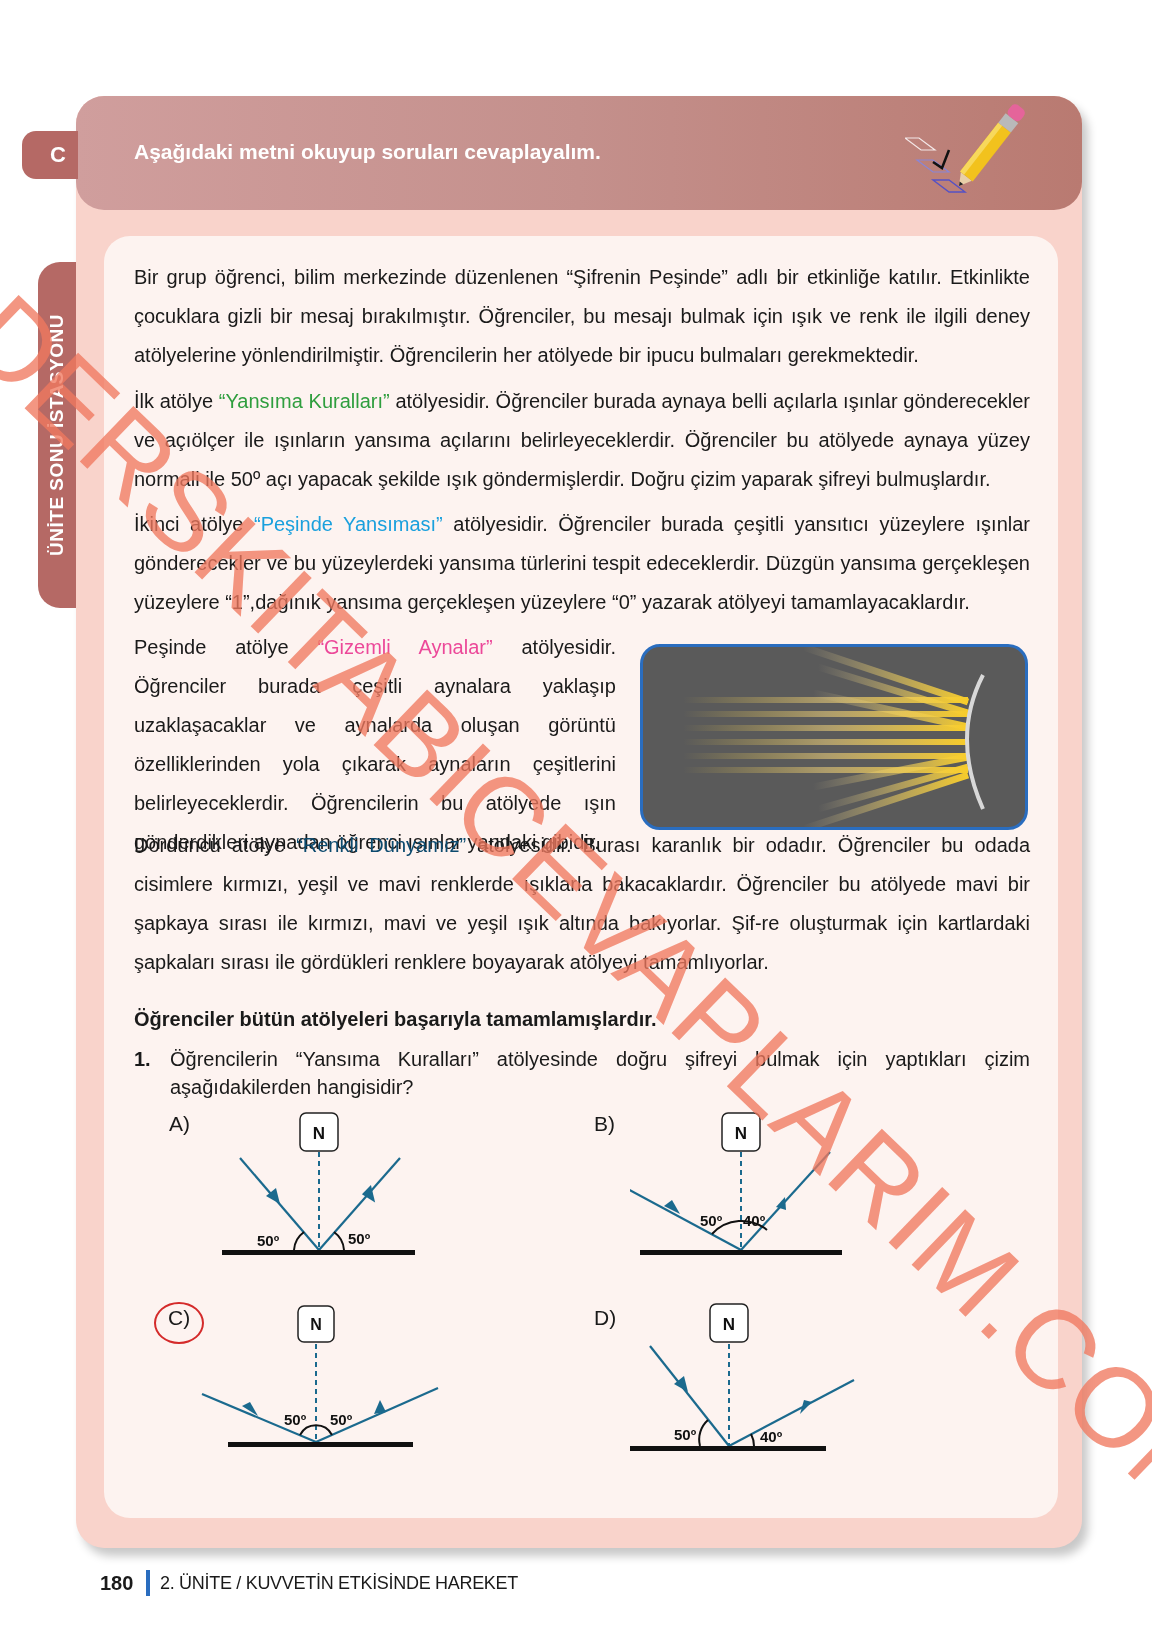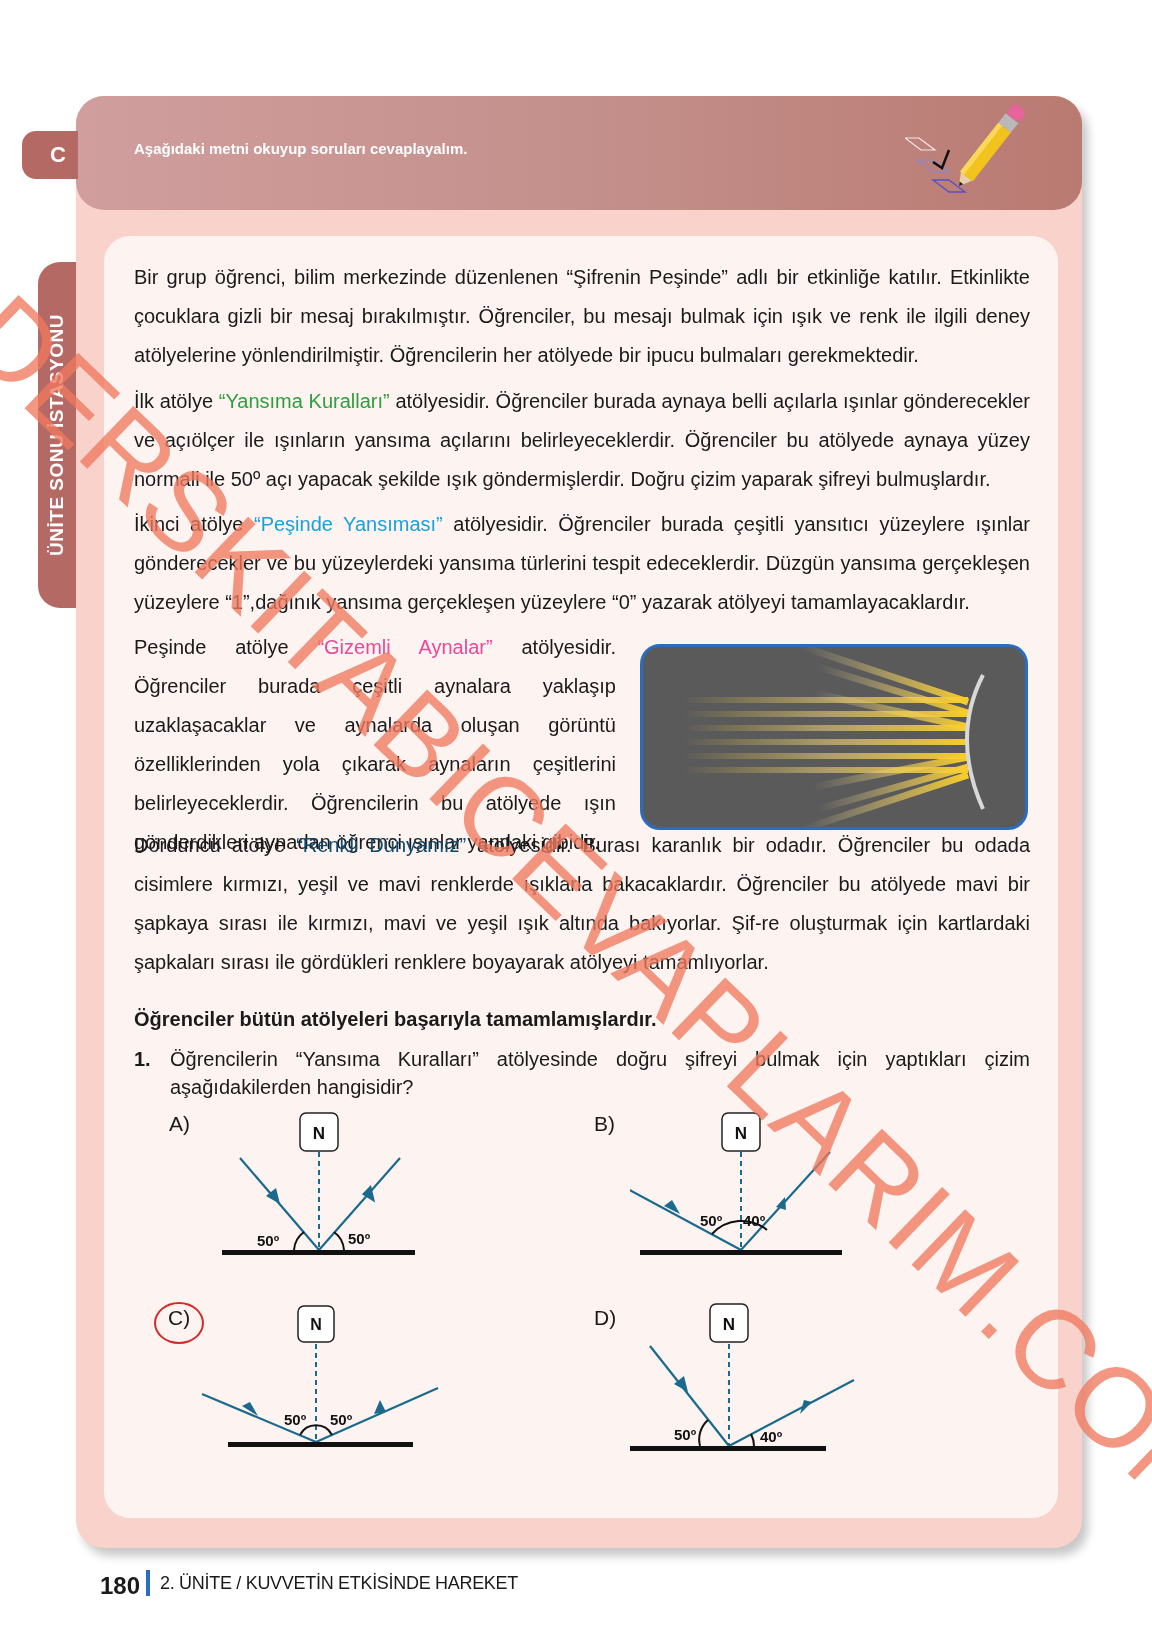--- a/index.html
+++ b/index.html
@@ -15,21 +15,21 @@
     position: absolute; left: 76px; top: 96px; width: 1006px; height: 114px;
     border-radius: 28px;
     background: linear-gradient(90deg, #d09e9d 0%, #c4908c 50%, #b97a71 100%);
   }
   .section-tab {
     position: absolute; left: 22px; top: 131px; width: 56px; height: 48px;
     background: #b56965; border-radius: 14px 0 0 14px;
     color: #fff; font-weight: bold; font-size: 22px; line-height: 48px; padding-left: 28px;
   }
   .header-title {
-    position: absolute; left: 134px; top: 140px; color: #fff; font-weight: bold; font-size: 15px;
+    position: absolute; left: 134px; top: 140px; color: #fff; font-weight: bold; font-size: 21px;
   }
   .pencil { position: absolute; left: 905px; top: 100px; width: 140px; height: 110px; }
 
   .side-tab {
     position: absolute; left: 38px; top: 262px; width: 38px; height: 346px;
     background: #b56965; border-radius: 22px 0 0 22px;
   }
   .side-tab-label {
     position: absolute; left: 57px; top: 435px; transform: translate(-50%,-50%) rotate(-90deg);
     white-space: nowrap; color: #fff; font-weight: bold; font-size: 19px; letter-spacing: 0.5px;
@@ -61,21 +61,21 @@
   .q-num { position: absolute; left: 0; top: 0; font-weight: bold; }
   .q-text { position: absolute; left: 36px; top: 0; width: 860px; text-align: justify; }
 
   .opt-label { position: absolute; font-size: 21px; }
   .opt-circle {
     position: absolute; left: 154px; top: 1302px; width: 50px; height: 42px;
     border: 2.5px solid #d42a2a; border-radius: 50%;
   }
   .diagram { position: absolute; }
 
-  .footer-num { position: absolute; left: 100px; top: 1572px; font-size: 24px; font-weight: bold; }
+  .footer-num { position: absolute; left: 100px; top: 1572px; font-size: 20px; font-weight: bold; }
   .footer-bar { position: absolute; left: 146px; top: 1570px; width: 4px; height: 26px; background: #2a6dbf; }
   .footer-text { position: absolute; left: 160px; top: 1573px; font-size: 18px; letter-spacing: -0.3px; }
 
   .watermark {
     position: absolute; left: 30px; top: 270px; pointer-events: none;
     transform-origin: 0 0; transform: rotate(44deg);
     font-size: 112px; font-weight: normal; color: rgba(240,120,95,0.78);
     white-space: nowrap; letter-spacing: 2px;
   }
 </style>

